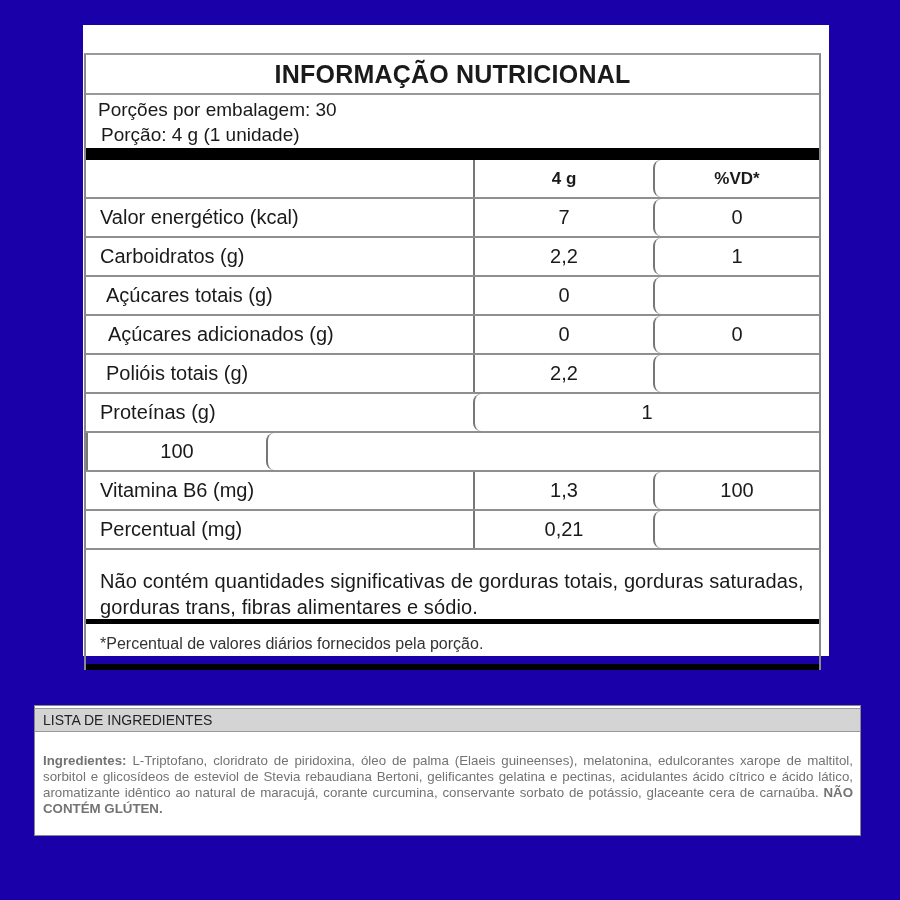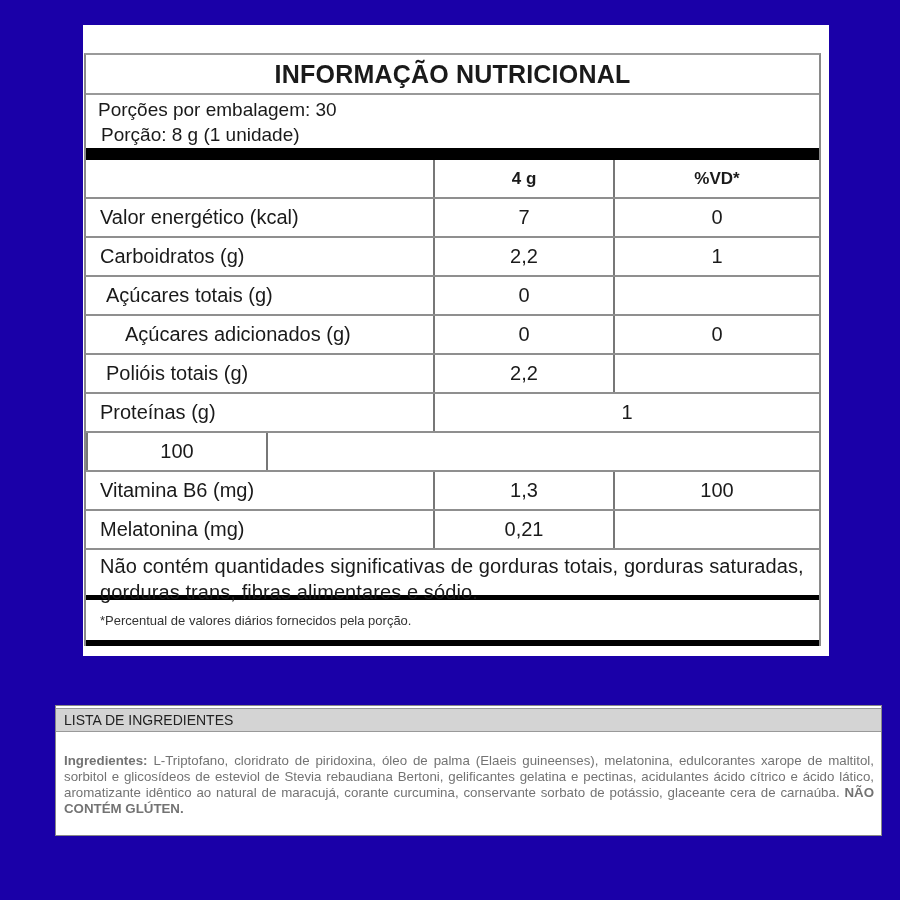--- a/index.html
+++ b/index.html
@@ -47,48 +47,48 @@
   .nt-serving .l2 { padding-left: 3px; }
   .blackbar { height: 12px; background: #000; }
   .row {
     display: flex;
     height: 39px;
     border-bottom: 2px solid #8f8f8f;
     box-sizing: border-box;
     font-size: 20px;
   }
   .row:last-of-type { }
-  .c1 { width: 347px; padding-left: 14px; display:flex; align-items:center; box-sizing:border-box; }
+  .c1 { width: 387px; padding-left: 14px; display:flex; align-items:center; box-sizing:border-box; }
   .c2 { width: 180px; border-left: 2px solid #777; display:flex; align-items:center; justify-content:center; box-sizing:border-box; }
-  .c3 { flex: 1; border-left: 2px solid #777; display:flex; align-items:center; justify-content:center; box-sizing:border-box; }
+  .c3 { flex: 1; border-left: 2px solid #777; display:flex; align-items:center; justify-content:center; box-sizing:border-box;border-radius:8px; }
   .hdr .c2, .hdr .c3 { font-weight: bold; font-size: 17px; }
   .ind1 { padding-left: 20px; border-radius: 13px; }
-  .ind2 { padding-left: 39px; }
+  .ind2 { padding-left: 22px; }
   .note {
-    padding: 3px 12px 0 14px;
-    height: 45px;
+    padding: 18px 12px 0 14px;
+    height: 69px;
     box-sizing: border-box;
     font-size: 20px;
     line-height: 26px;
     letter-spacing: 0.1px;
   }
   .thinbar { height: 5px; background: #000; }
   .foot {
     height: 40px;
     padding-left: 14px;
     display: flex; align-items: center;
-    font-size: 13px;
+    font-size: 16px;
     color: #333;
     box-sizing: border-box;
   }
   .thickbar { height: 6px; background: #000; }
 
   .ing {
     position: absolute;
-    left: 55px; top: 705px;
+    left: 34px; top: 705px;
     width: 827px; height: 131px;
     background: #ffffff;
     border: 1px solid #888;
     box-sizing: border-box;
   }
   .ing-hdr {
     margin-top: 2px;
     height: 22px;
     background: #d4d4d4;
     border-top: 1px solid #999;
@@ -108,21 +108,21 @@
   .ing-body b { font-weight: bold; }
 </style>
 </head>
 <body>
 
 <div class="panel">
   <div class="nt">
     <div class="nt-title">INFORMAÇÃO NUTRICIONAL</div>
     <div class="nt-serving">
       <div>Porções por embalagem: 30</div>
-      <div class="l2">Porção: 8 g (1 unidade)</div>
+      <div class="l2">Porção: 4 g (1 unidade)</div>
     </div>
     <div class="blackbar"></div>
 
     <div class="row hdr">
       <div class="c1"></div>
       <div class="c2">4 g</div>
       <div class="c3">%VD*</div>
     </div>
 
     <div class="row">
@@ -157,21 +157,21 @@
     <div class="row">
       <div class="c2">100</div>
       <div class="c3"></div>
     </div>
     <div class="row">
       <div class="c1">Vitamina B6 (mg)</div>
       <div class="c2">1,3</div>
       <div class="c3">100</div>
     </div>
     <div class="row">
-      <div class="c1">Melatonina (mg)</div>
+      <div class="c1">Percentual (mg)</div>
       <div class="c2">0,21</div>
       <div class="c3"></div>
     </div>
 
     <div class="note">Não contém quantidades significativas de gorduras totais, gorduras saturadas, gorduras trans, fibras alimentares e sódio.</div>
     <div class="thinbar"></div>
     <div class="foot">*Percentual de valores diários fornecidos pela porção.</div>
     <div class="thickbar"></div>
   </div>
 </div>

